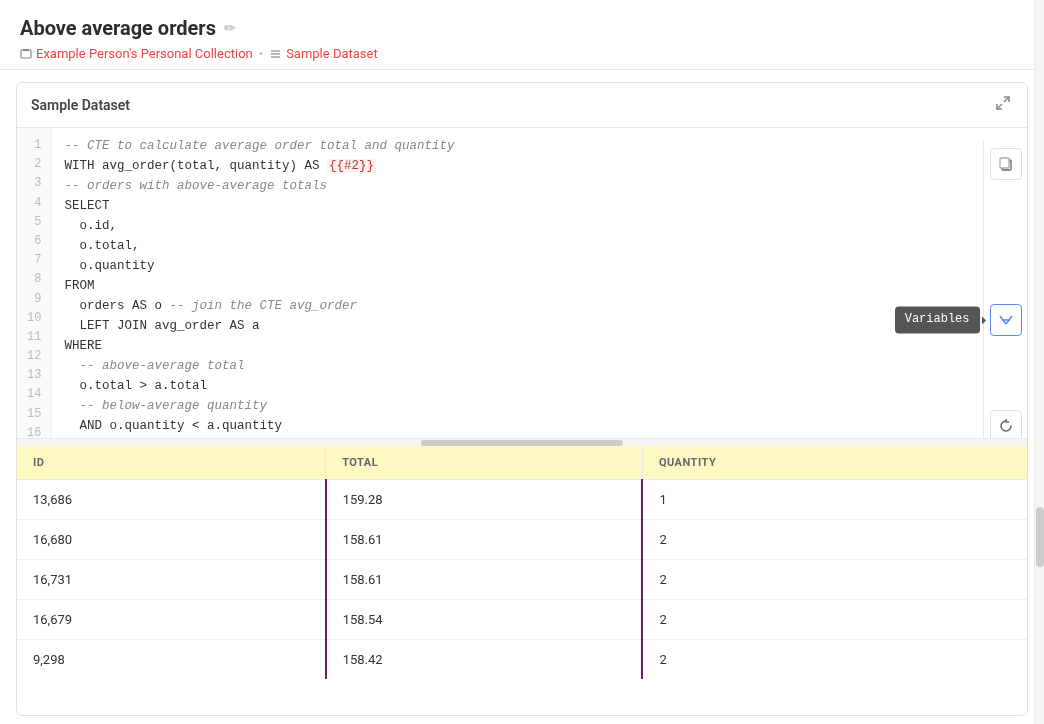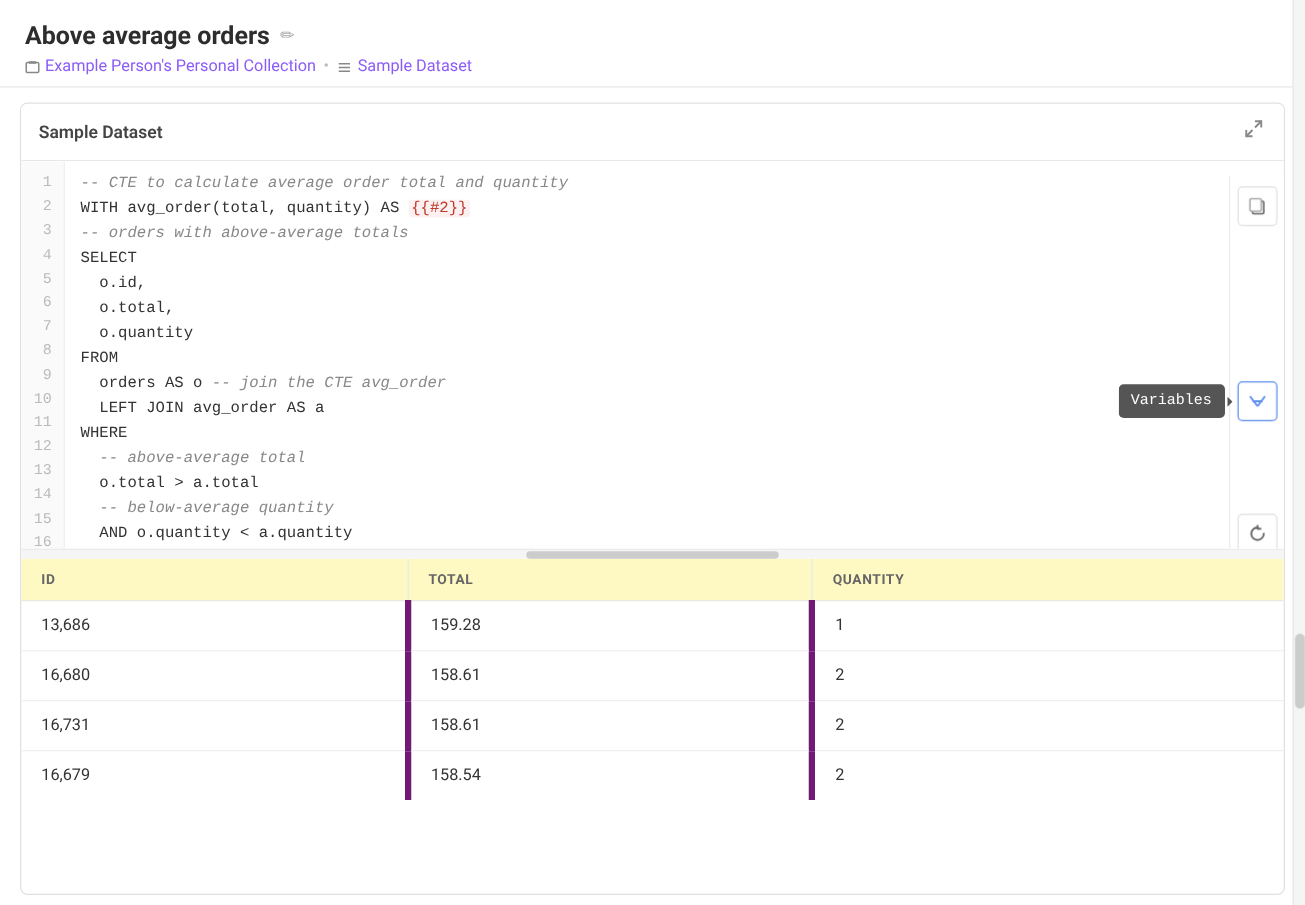--- a/index.html
+++ b/index.html
@@ -38,21 +38,21 @@
       display: flex;
       align-items: center;
       gap: 6px;
       font-size: 13px;
       color: #666;
     }
     .breadcrumb-item {
       display: flex;
       align-items: center;
       gap: 4px;
-      color: #8b5cf6;
+      color: #ef4444;
     }
     .breadcrumb-dot {
       color: #bbb;
     }
 
     
     .panel {
       margin: 12px 16px;
       border: 1px solid #e0e0e0;
       border-radius: 6px;
@@ -208,21 +208,21 @@
       letter-spacing: 0.5px;
       border-bottom: 1px solid #e8e8e8;
       border-right: 1px solid #e8e8e8;
     }
     .results-table th:last-child { border-right: none; }
     .results-table td {
       padding: 12px 16px;
       font-size: 13px;
       color: #333;
       border-bottom: 1px solid #f0f0f0;
-      border-right: 5px solid #701a75;
+      border-right: 2px solid #701a75;
     }
     .results-table td:last-child { border-right: none; }
     .results-table tr:last-child td { border-bottom: none; }
 
     
     .main-scrollbar {
       position: absolute;
       right: 0;
       top: 0;
       width: 10px;
@@ -362,20 +362,25 @@
           <tr>
             <td>16,731</td>
             <td>158.61</td>
             <td>2</td>
           </tr>
           <tr>
             <td>16,679</td>
             <td>158.54</td>
             <td>2</td>
           </tr>
+          <tr>
+            <td>9,298</td>
+            <td>158.42</td>
+            <td>2</td>
+          </tr>
         </tbody>
     </table>
   </div>
 </div>
 
 <div class="main-scrollbar">
   <div class="main-scrollbar-thumb"></div>
 </div>
 
 </body></html>

